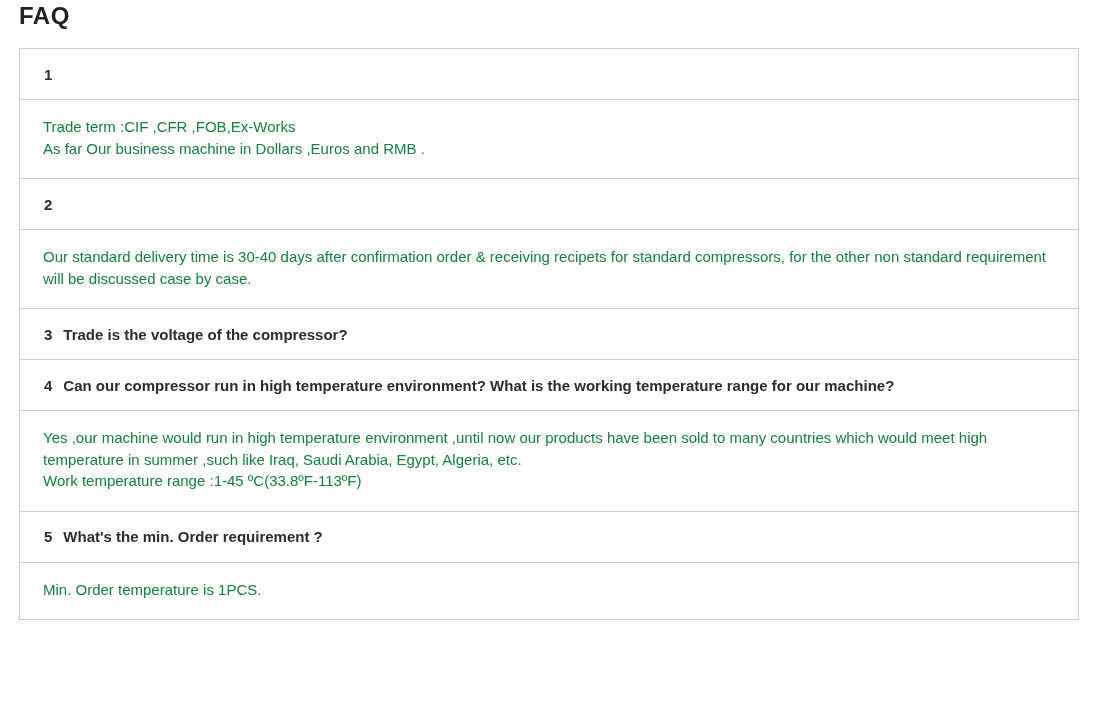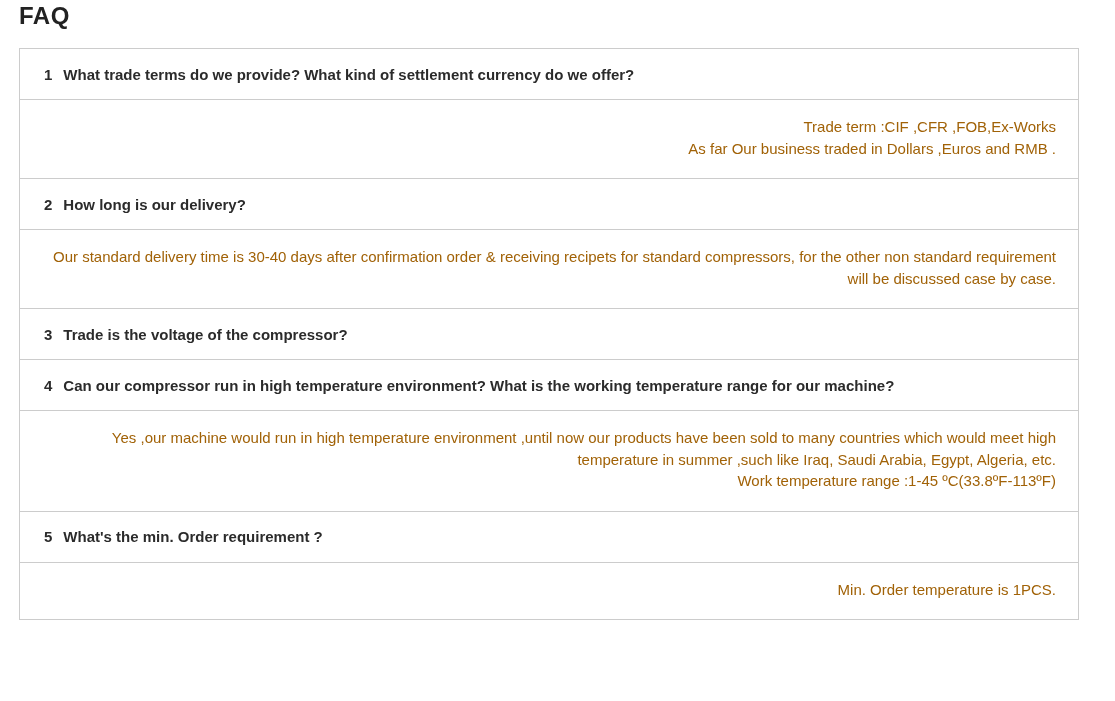--- a/index.html
+++ b/index.html
@@ -44,46 +44,43 @@
     color: #2b2b2b;
     line-height: 19px;
   }
   .faq-question-number {
     margin-right: 11px;
     flex: 0 0 auto;
   }
   .faq-answer-row {
     padding: 16px 22px 19px 23px;
     font-size: 15px;
-    color: #a16207;
+    color: #15803d;
     line-height: 21.5px;
-    text-align: right;
   }
   .faq-answer-line {
     white-space: pre-wrap;
   }
 </style>
 </head>
 <body>
 
 <div class="page">
   <h1 class="page-title">FAQ</h1>
 
   <div class="faq-table">
       <div class="faq-row faq-question-row">
         <span class="faq-question-number">1</span>
-        <span>What trade terms do we provide? What kind of settlement currency do we offer?</span>
       </div>
       <div class="faq-row faq-answer-row">
         <div class="faq-answer-line">Trade term :CIF ,CFR ,FOB,Ex-Works</div>
-        <div class="faq-answer-line">As far Our business traded in Dollars ,Euros and RMB .</div>
+        <div class="faq-answer-line">As far Our business machine in Dollars ,Euros and RMB .</div>
       </div>
       <div class="faq-row faq-question-row">
         <span class="faq-question-number">2</span>
-        <span>How long is our delivery?</span>
       </div>
       <div class="faq-row faq-answer-row">
         <div class="faq-answer-line">Our standard delivery time is 30-40 days after confirmation order &amp; receiving recipets for standard compressors, for the other non standard requirement will be discussed case by case.</div>
       </div>
       <div class="faq-row faq-question-row">
         <span class="faq-question-number">3</span>
         <span>Trade is the voltage of the compressor?</span>
       </div>
       <div class="faq-row faq-question-row">
         <span class="faq-question-number">4</span>

